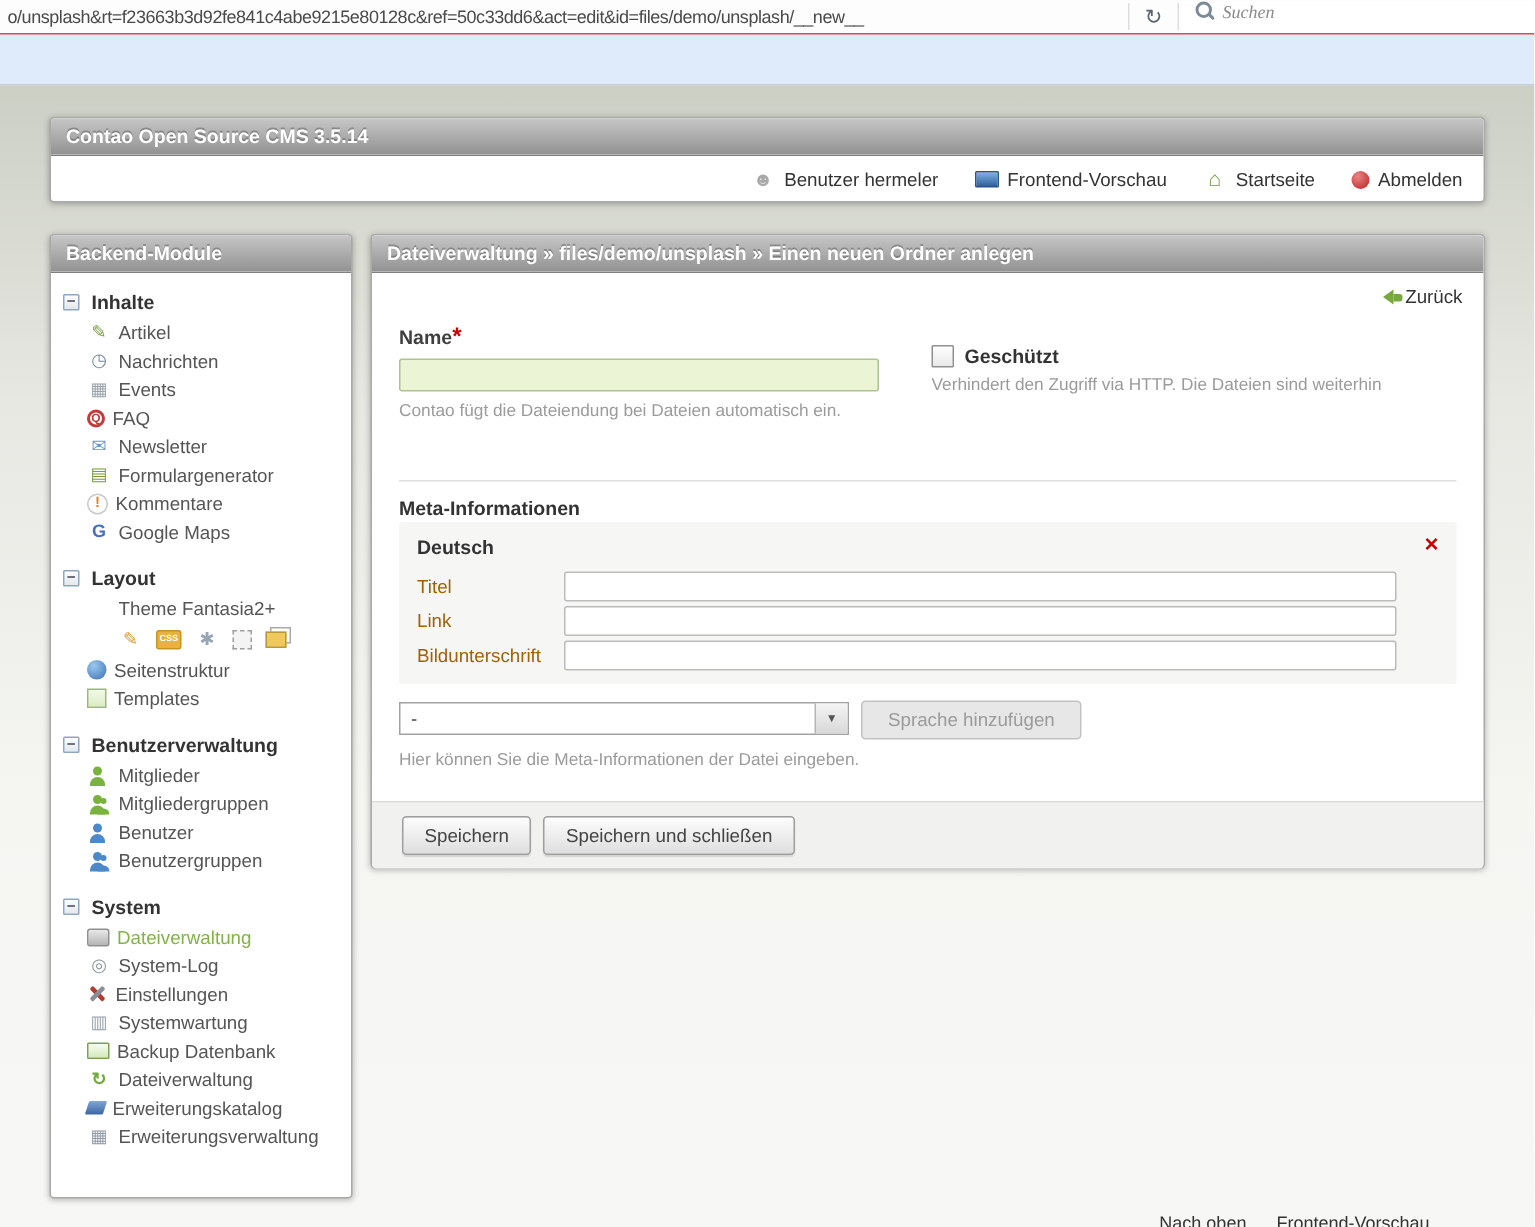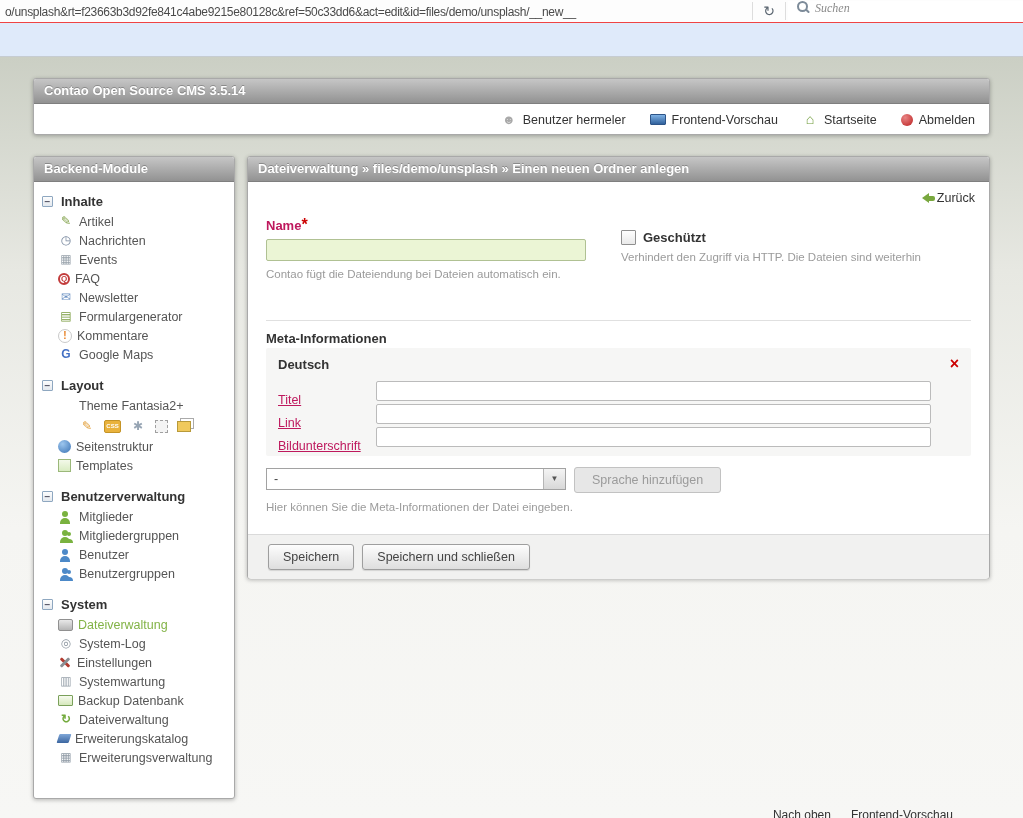--- a/index.html
+++ b/index.html
@@ -61,21 +61,21 @@
   .main { left:247px; top:99px; width:741px; height:421px; }
   .main-body { position:relative; height:352px; }
   .back-link { position:absolute; top:9px; right:14px; display:flex; gap:2px; align-items:center;
                font-size:12.5px; color:#333; cursor:pointer; text-decoration:none; }
   .icn-back { display:inline-block; position:relative; width:13px; height:10px; }
   .icn-back::before { content:""; position:absolute; left:0; top:0; border-top:5px solid transparent;
                       border-bottom:5px solid transparent; border-right:7px solid #79a83e; }
   .icn-back::after { content:""; position:absolute; left:7px; top:3px; width:6px; height:5px;
                      background:#79a83e; border-radius:0 2px 2px 0; }
   .field-name { position:absolute; left:18px; top:34px; width:330px; }
-  .field-name .lbl { font-weight:bold; font-size:13px; color:#be185d; }
+  .field-name .lbl { font-weight:bold; font-size:13px; color:#404040; }
   .req { color:#cc0000; font-weight:bold; }
   .name-input { display:block; margin-top:5px; width:320px; height:22px; background:#ebf5d5;
                 border:1px solid #b0c193; border-radius:2px; outline:none; padding:0 6px;
                 box-sizing:border-box; font-family:inherit; font-size:12.5px; }
   .help { color:#9b9b9b; font-size:11.5px; line-height:14px; }
   .field-name .help { margin-top:6px; }
   .field-protected { position:absolute; left:373px; top:48px; width:365px; }
   .prot-row { display:flex; align-items:center; gap:7px; }
   .checkbox { width:13px; height:13px; border:1px solid #8f8f8f; border-radius:1px;
               background:linear-gradient(#fefefe,#e9e9e9); display:inline-block; cursor:pointer; }
@@ -83,21 +83,21 @@
   .field-protected .help { margin-top:5px; }
   .divider { position:absolute; top:138px; left:18px; right:18px; height:1px; background:#e0e0e0; }
   .meta-heading { position:absolute; top:149px; left:18px; font-size:13px; color:#333; font-weight:bold; }
   .meta-box { position:absolute; top:166px; left:18px; right:18px; height:108px; background:#f6f6f5;
               border-radius:2px; }
   .meta-head { display:flex; justify-content:space-between; padding:9px 12px 0 12px;
                font-weight:bold; font-size:13px; color:#333; }
   .del-x { color:#cc0000; font-weight:bold; font-size:16px; line-height:14px; cursor:pointer; }
   .del-x::before { content:"×"; }
   .meta-row { position:absolute; left:12px; right:40px; height:20px; }
-  .meta-row .mlbl { position:absolute; left:0; top:12px; font-size:12.5px; color:#be185d;text-decoration:underline; }
+  .meta-row .mlbl { position:absolute; left:0; top:3px; font-size:12.5px; color:#a16207; }
   .meta-row input { position:absolute; left:98px; right:0; width:calc(100% - 98px); height:20px;
                     border:1px solid #bbb; border-radius:2px; padding:0 5px; box-sizing:border-box;
                     font-family:inherit; font-size:12px; outline:none; }
   .mr0 { top:33px; } .mr1 { top:56px; } .mr2 { top:79px; }
   .select { position:absolute; left:18px; top:286px; width:300px; height:22px;
             border:1px solid #a2a2a2; background:#fff; box-sizing:border-box; font-size:12.5px;
             color:#444; line-height:20px; padding-left:7px; cursor:pointer; }
   .select-arrow { position:absolute; right:0; top:0; width:21px; height:20px;
             background:linear-gradient(#f4f4f4,#d8d8d8); border-left:1px solid #b5b5b5;
             color:#555; font-size:8px; text-align:center; line-height:20px; }

